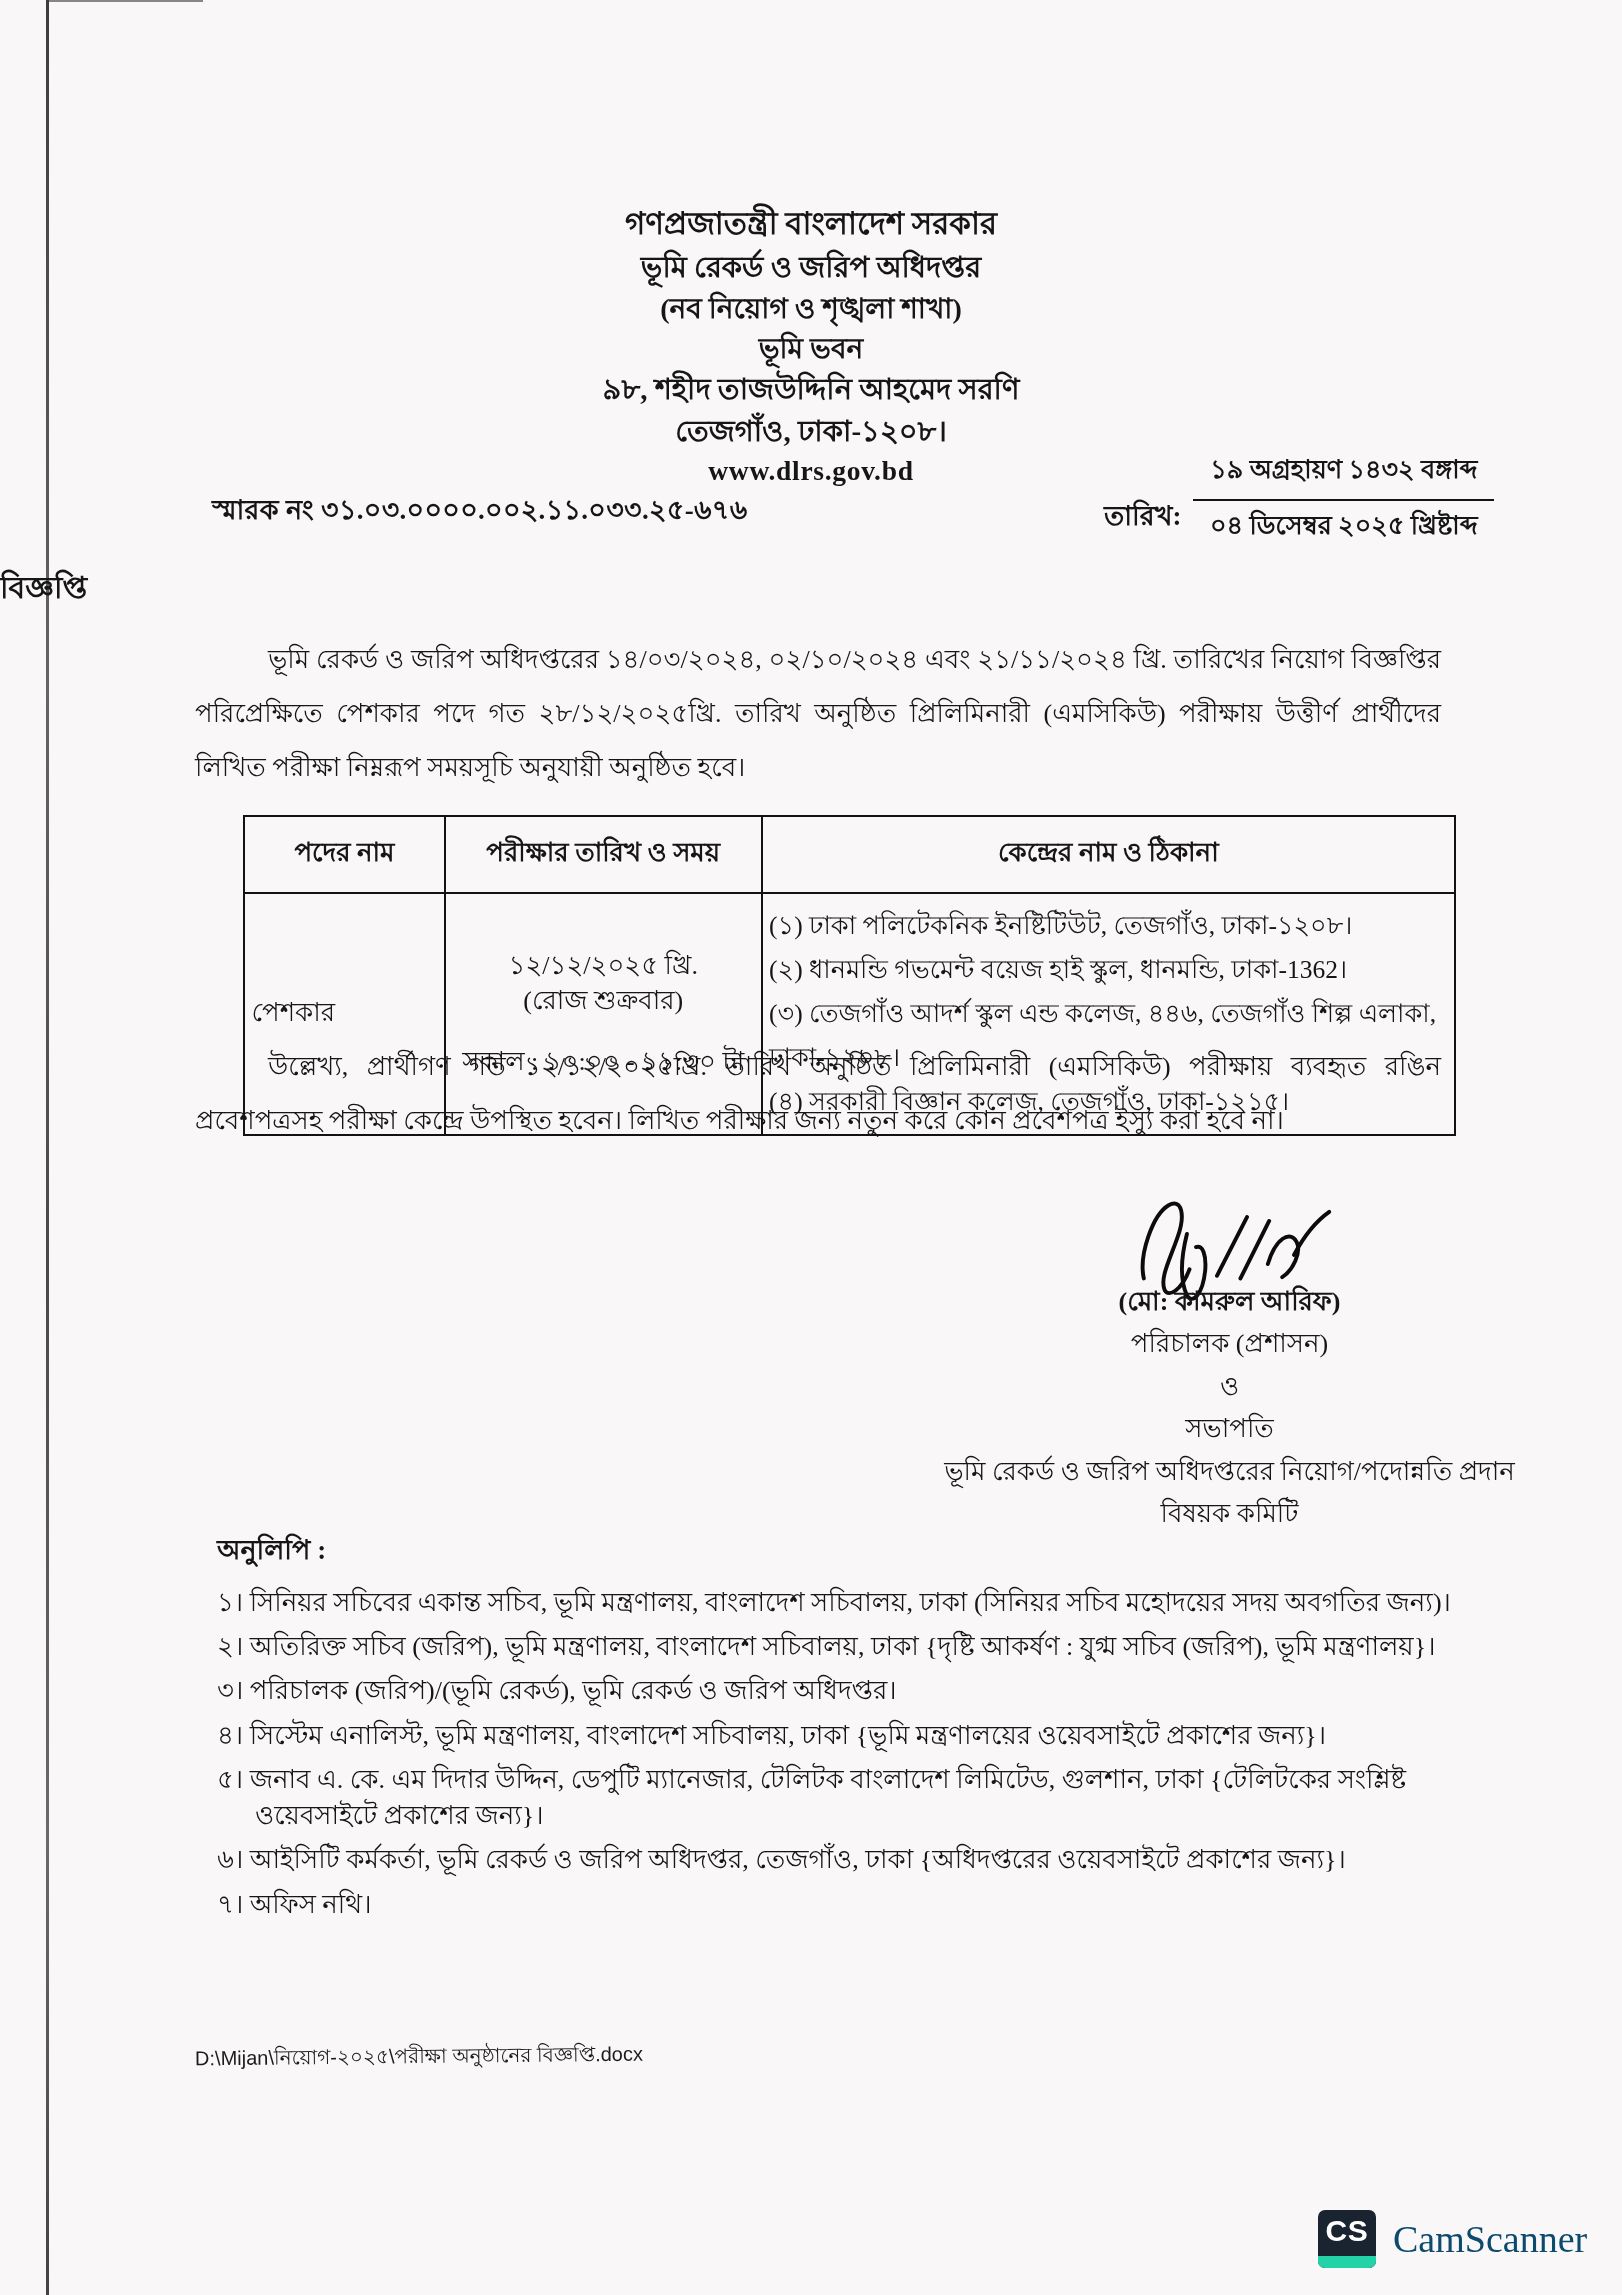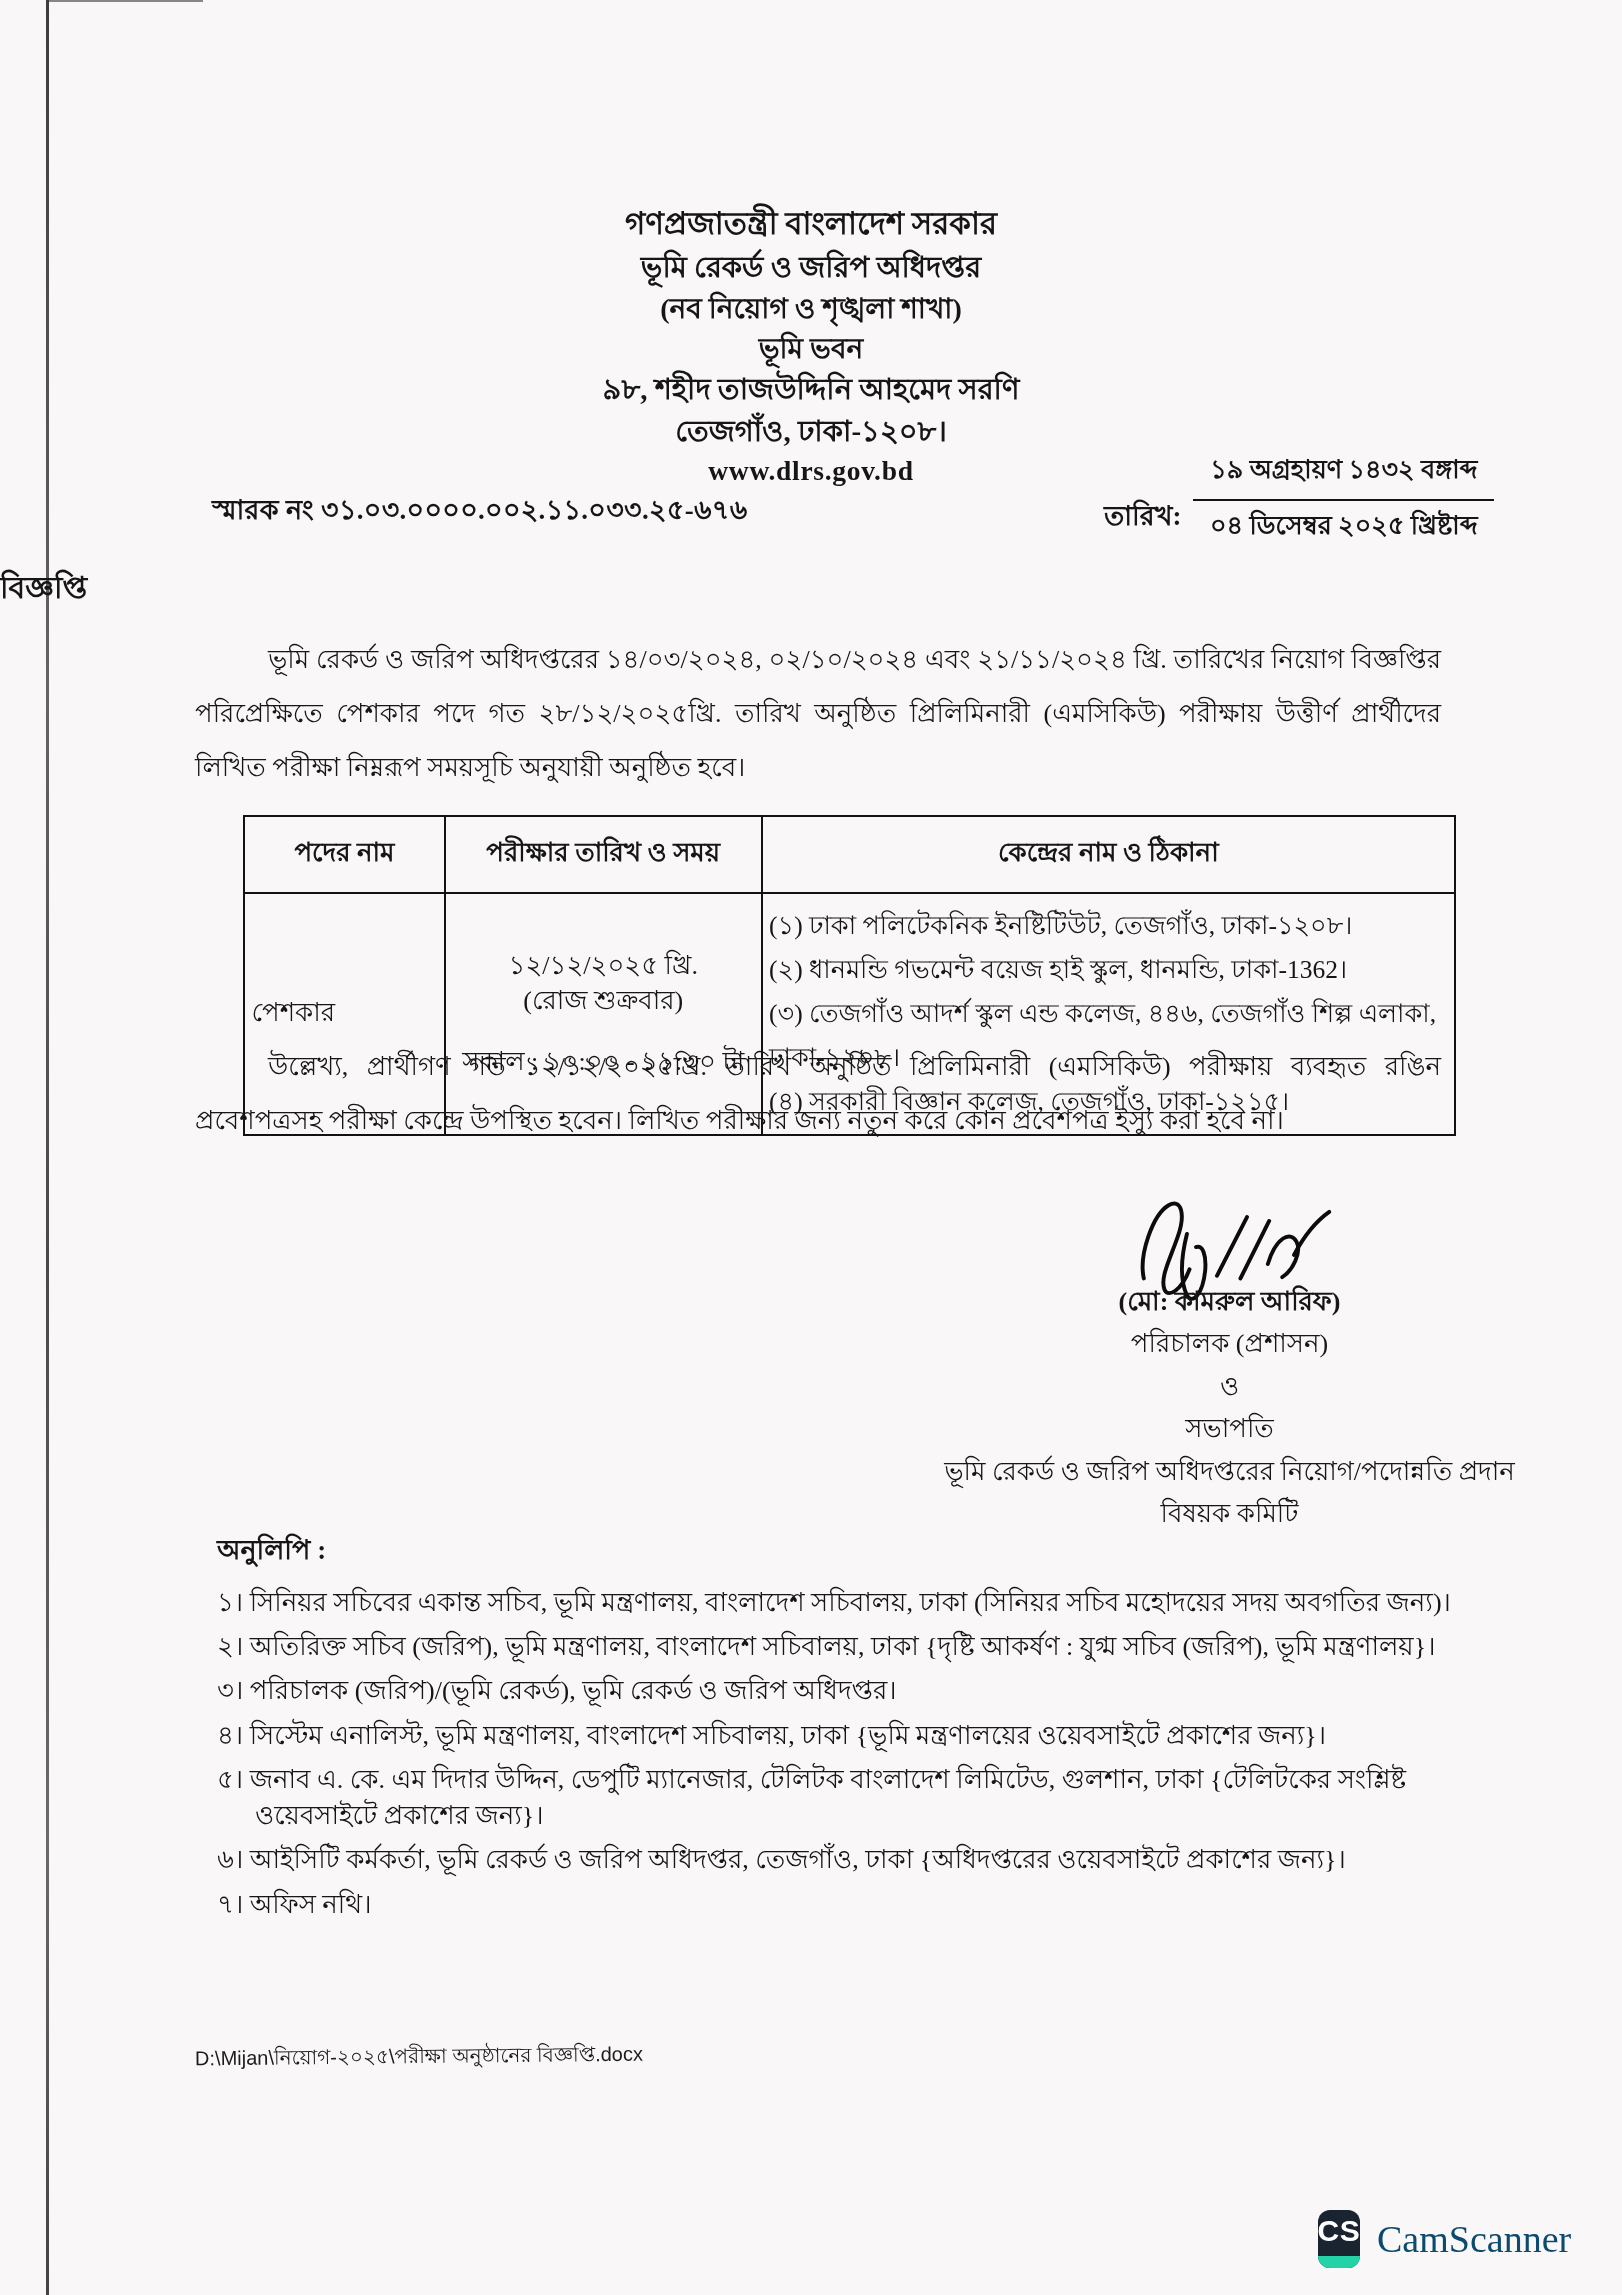--- a/index.html
+++ b/index.html
@@ -69,21 +69,21 @@
   .copies{position:absolute;left:217px;top:1529px;width:1263px;}
   .copies-label{font-size:27px;font-weight:bold;margin-bottom:10.5px;}
   .copy-item{font-size:26px;line-height:1.38;margin-bottom:8.5px;padding-left:38px;text-indent:-38px;}
 
   
   .file-path{position:absolute;left:195px;top:2041px;font-size:20px;color:#1b1b1b;
     font-family:"Liberation Sans","DejaVu Sans",sans-serif;transform:rotate(-0.6deg);}
 
   
   .camscanner{position:absolute;left:1318px;top:2210px;display:flex;align-items:center;gap:17px;}
-  .cs-icon{position:relative;width:42px;height:58px;border-radius:12px;background:#1a2330;overflow:hidden;
+  .cs-icon{position:relative;width:58px;height:58px;border-radius:7px;background:#1a2330;overflow:hidden;
     display:flex;align-items:flex-start;justify-content:center;}
   .cs-glyph{color:#ffffff;font-family:"Liberation Sans","DejaVu Sans",sans-serif;
     font-weight:bold;font-size:30px;line-height:42px;letter-spacing:0.7px;}
   .cs-band{position:absolute;left:0;bottom:0;width:100%;height:12.4px;background:#23d3a7;}
   .cs-text{font-family:"Liberation Serif","DejaVu Serif",serif;font-size:38px;color:#0c4a6e;}
 </style>
 </head>
 <body>
 
 <div class="page">

